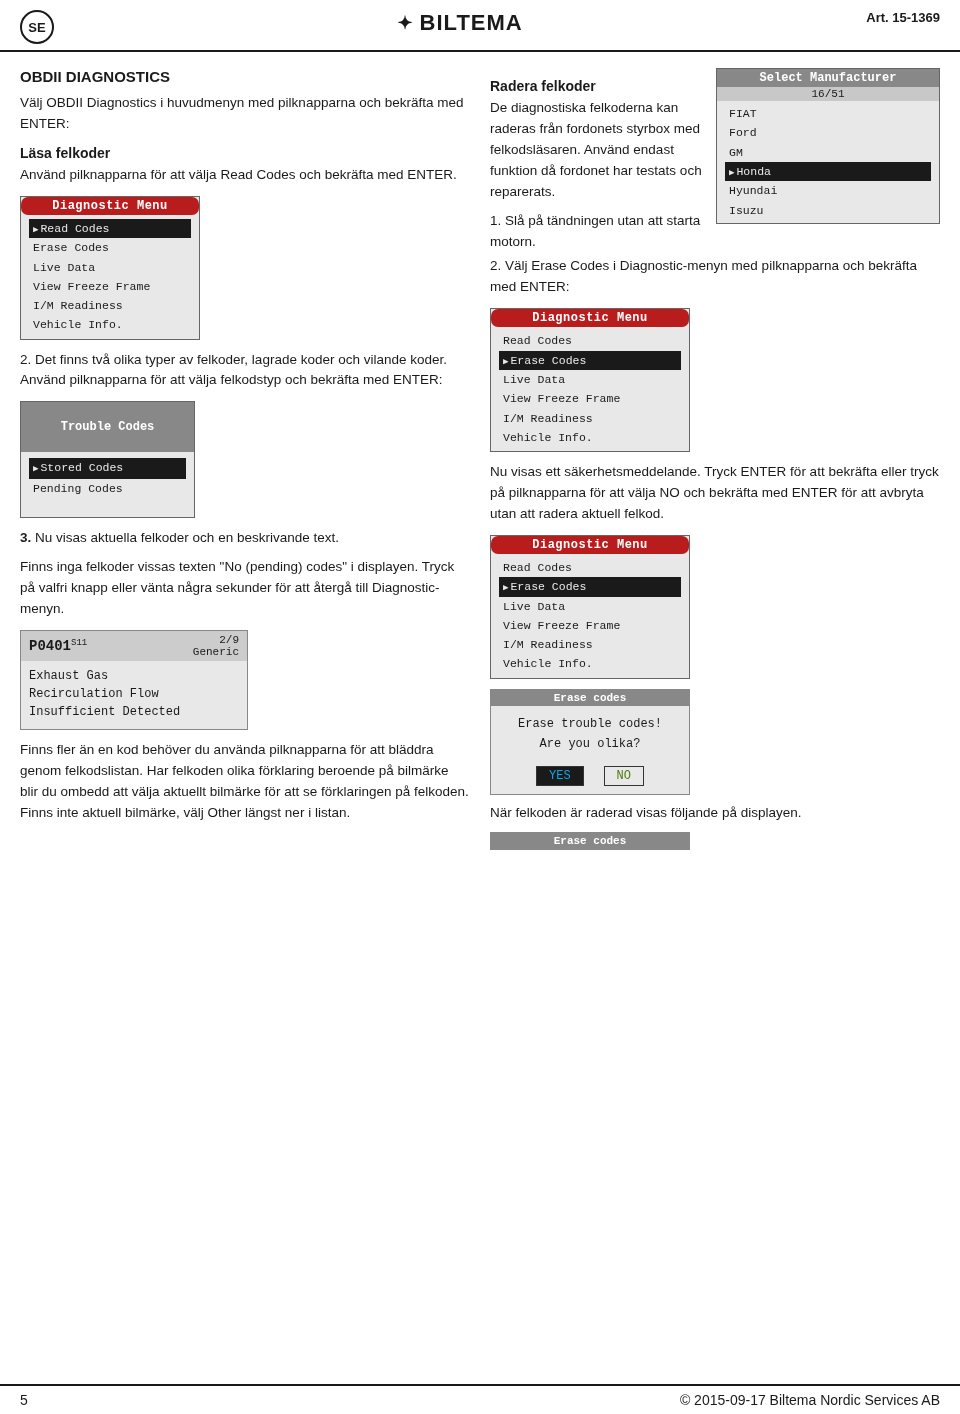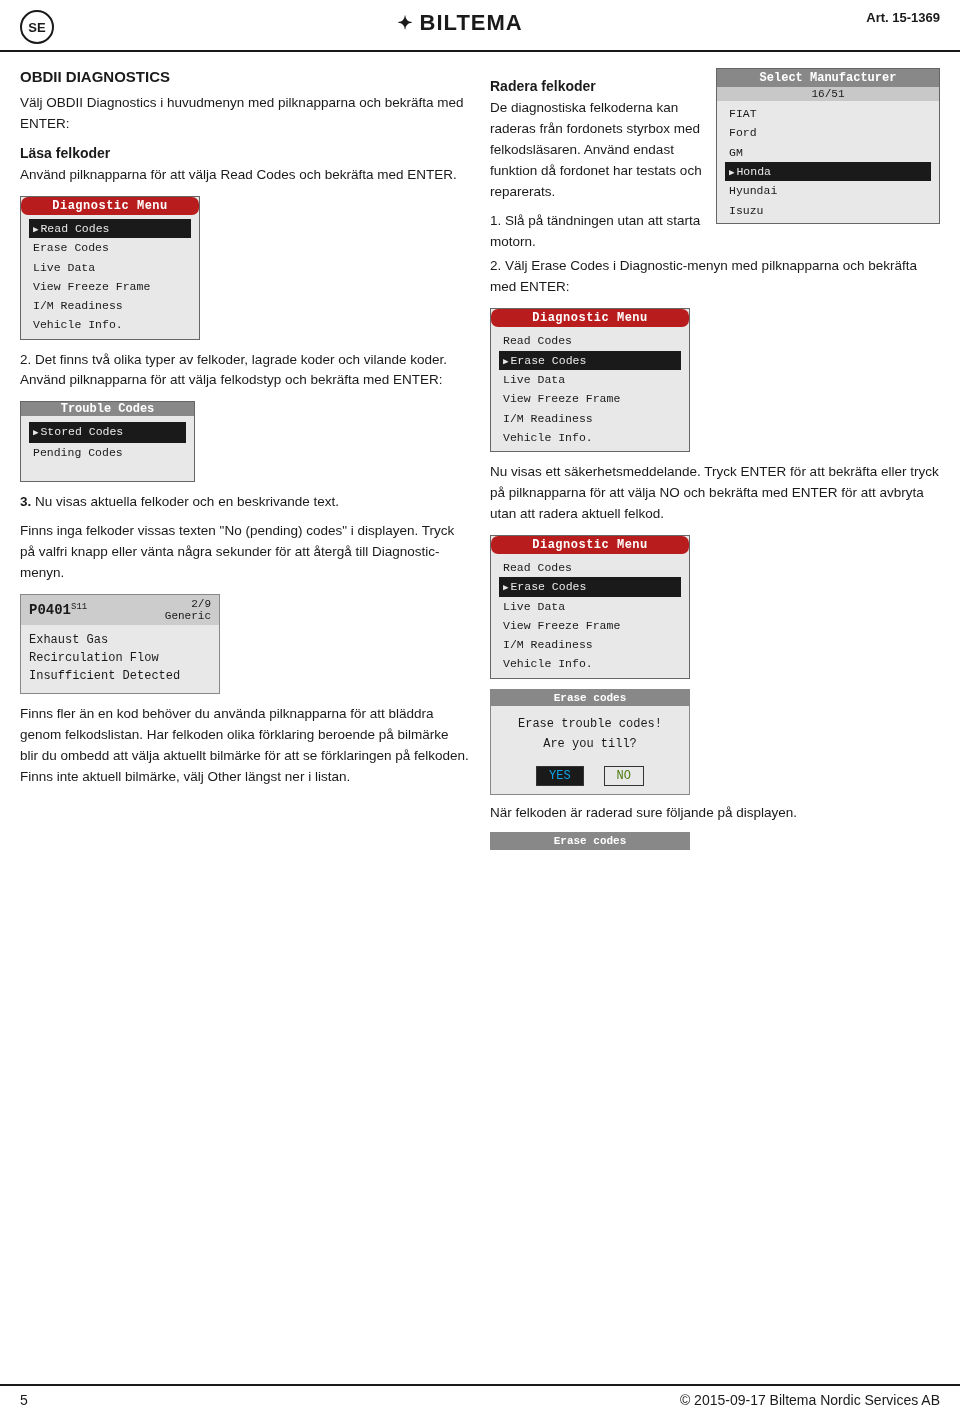--- a/index.html
+++ b/index.html
@@ -136,21 +136,21 @@
       border: 1.5px solid #666;
       background: #e8e8e8;
       margin: 10px 0;
       width: 175px;
       font-family: 'Courier New', monospace;
       font-size: 12px;
     }
     .trouble-box-title {
       background: #888;
       color: #fff;
-      padding: 0 8px;
+      padding: 18px 8px;
       font-size: 12px;
       font-weight: bold;
       text-align: center;
     }
     .trouble-box-body {
       padding: 6px 8px 18px 8px;
     }
     .trouble-box-item {
       padding: 1px 4px;
       font-size: 11.5px;
@@ -207,21 +207,21 @@
       content: '▶';
       margin-right: 2px;
       font-size: 9px;
     }
 
     
     .error-code-box {
       border: 1.5px solid #888;
       background: #e8e8e8;
       margin: 10px 0;
-      width: 200px;
+      width: 228px;
       font-family: 'Courier New', monospace;
       font-size: 12px;
     }
     .error-code-header {
       display: flex;
       justify-content: space-between;
       align-items: center;
       padding: 3px 8px;
       background: #ccc;
     }
@@ -451,29 +451,29 @@
         <div class="diag-box-item">View Freeze Frame</div>
         <div class="diag-box-item">I/M Readiness</div>
         <div class="diag-box-item">Vehicle Info.</div>
       </div>
     </div>
 
     <div class="erase-box">
       <div class="erase-box-title">Erase codes</div>
       <div class="erase-box-body">
         <div>Erase trouble codes!</div>
-        <div>Are you till?</div>
+        <div>Are you olika?</div>
       </div>
       <div class="erase-buttons">
         <button class="erase-btn yes">YES</button>
         <button class="erase-btn no">NO</button>
       </div>
     </div>
 
-    <p class="body-text mt8">När felkoden är raderad sure följande på displayen.</p>
+    <p class="body-text mt8">När felkoden är raderad visas följande på displayen.</p>
 
     <div class="erase-done-box">
       <div class="erase-done-title">Erase codes</div>
     </div>
 
   </div>
 </div>
 
 <div class="footer">
   <span>5</span>

